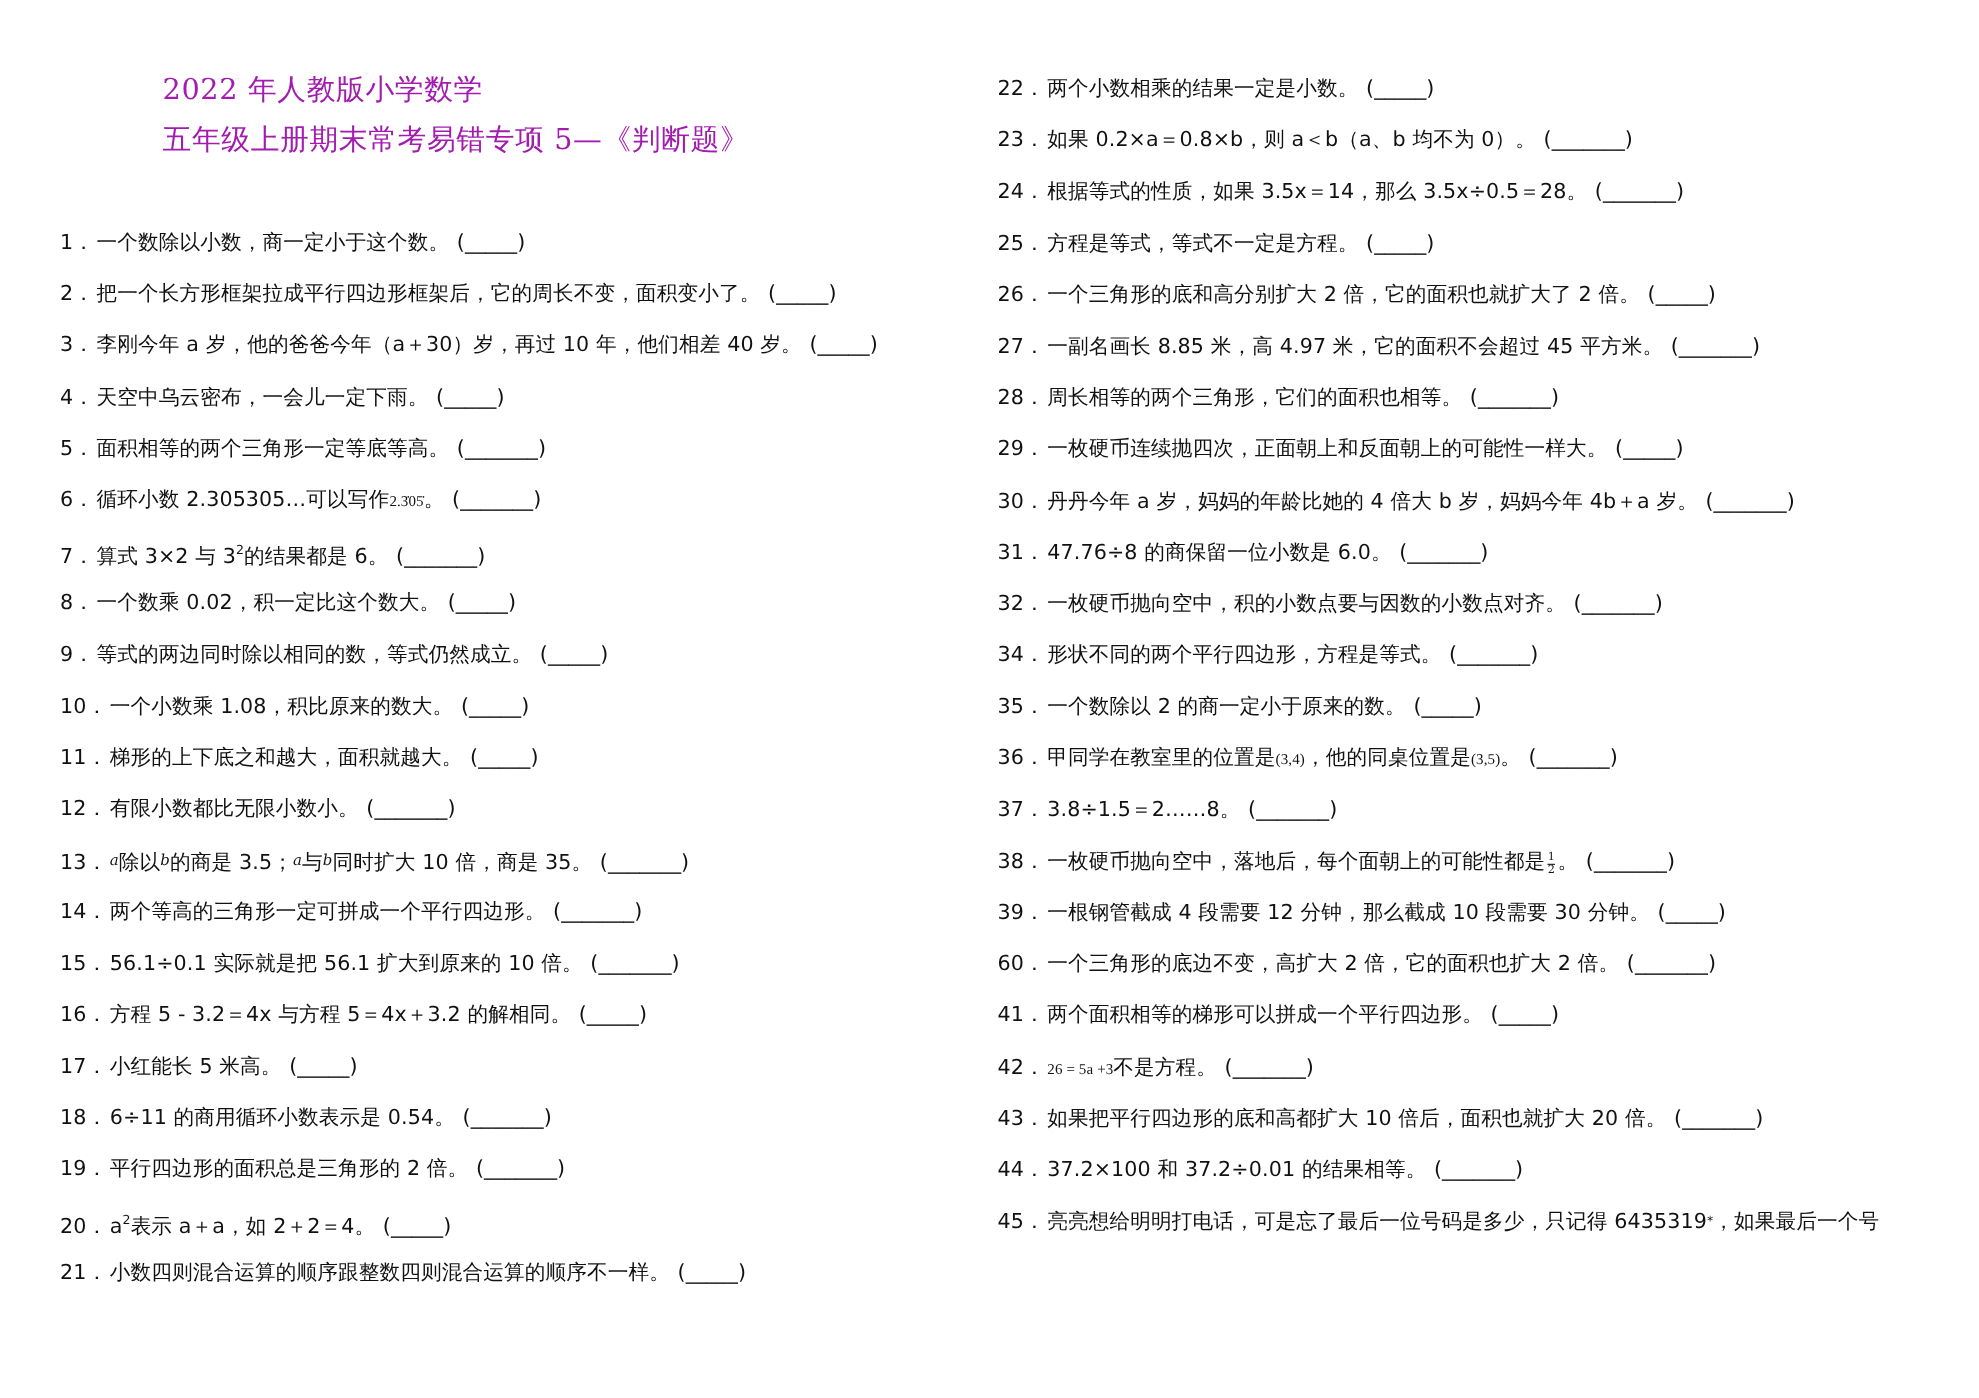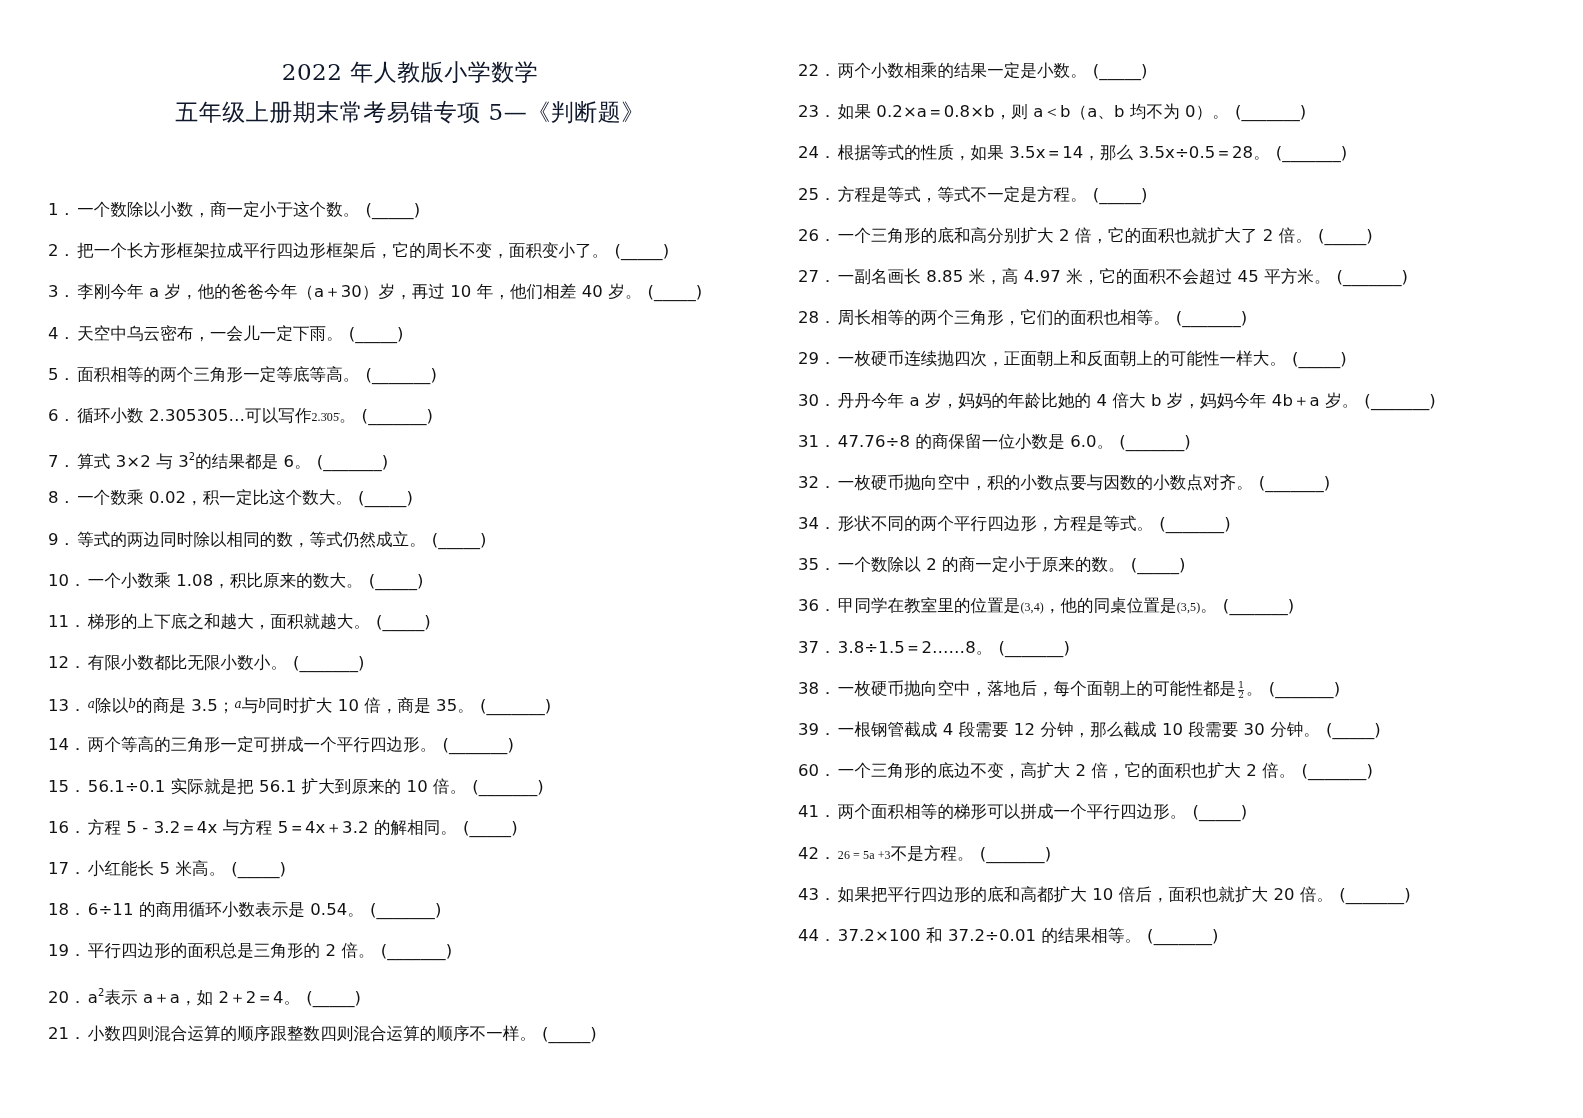--- a/index.html
+++ b/index.html
@@ -19,34 +19,34 @@
       position: absolute;
       left: 0; top: 0;
       width: 1583px;
       height: 1118px;
     }
     .title-block {
       position: absolute;
       left: 130px;
       top: 52px;
       width: 560px;
-      text-align: center;
+      text-align: left;
       font-family: "DejaVu Serif", "Liberation Serif", serif;
-      color: #0f172a;
+      color: #a21caf;
     }
     .title-line {
       font-size: 23px;
       line-height: 40px;
       letter-spacing: 0.5px;
       white-space: nowrap;
     }
     .col {
       position: absolute;
     }
-    .col-left { left: 48px; top: 192px; width: 720px; }
+    .col-left { left: 48px; top: 176px; width: 720px; }
     .col-right { left: 798px; top: 53px; width: 785px; }
     .q {
       height: 41.2px;
       font-size: 16.5px;
       line-height: 36px;
       white-space: nowrap;
       letter-spacing: 0.1px;
     }
     .q .num { display: inline; }
     .q .num::after { content: "．"; margin-right: 2px; }
@@ -223,15 +223,18 @@
     </div>
     <div class="q">
       <span class="num">42</span><span class="math-serif">26 = 5a +3</span><span>不是方程。</span><span class="blank">(_______)</span>
     </div>
     <div class="q">
       <span class="num">43</span><span>如果把平行四边形的底和高都扩大 10 倍后，面积也就扩大 20 倍。</span><span class="blank">(_______)</span>
     </div>
     <div class="q">
       <span class="num">44</span><span>37.2×100 和 37.2÷0.01 的结果相等。</span><span class="blank">(_______)</span>
     </div>
+    <div class="q">
+      <span class="num">45</span><span>亮亮想给明明打电话，可是忘了最后一位号码是多少，只记得 6435319</span><span class="star">*</span><span>，如果最后一个号</span>
+    </div>
   </div>
 
 </div>
 
 </body></html>

